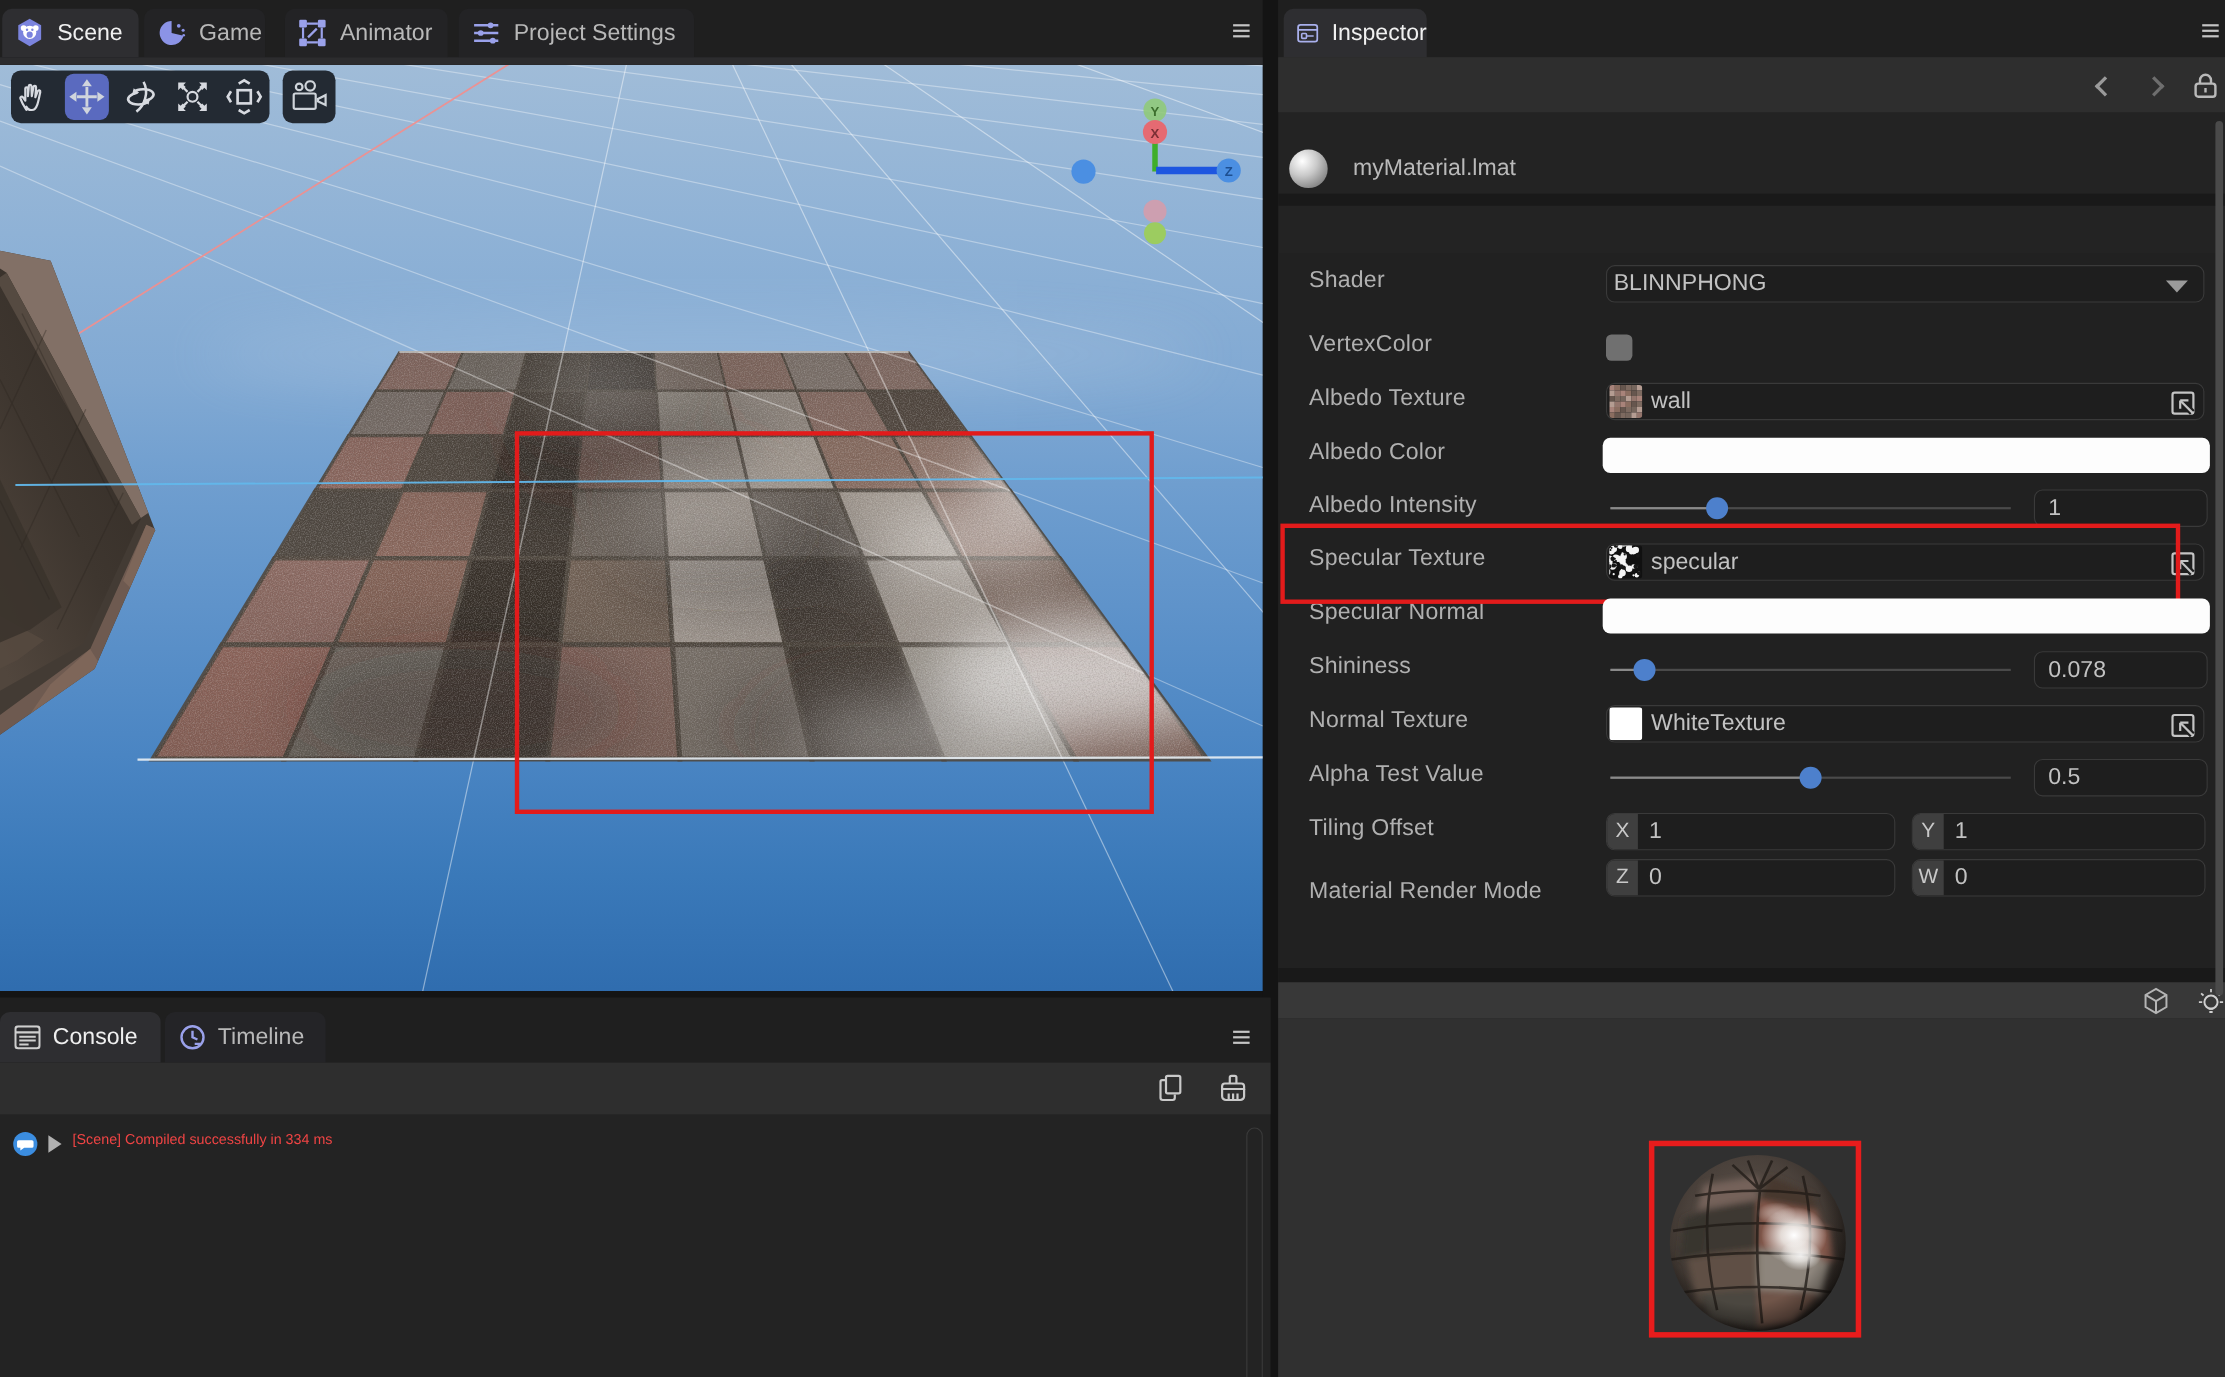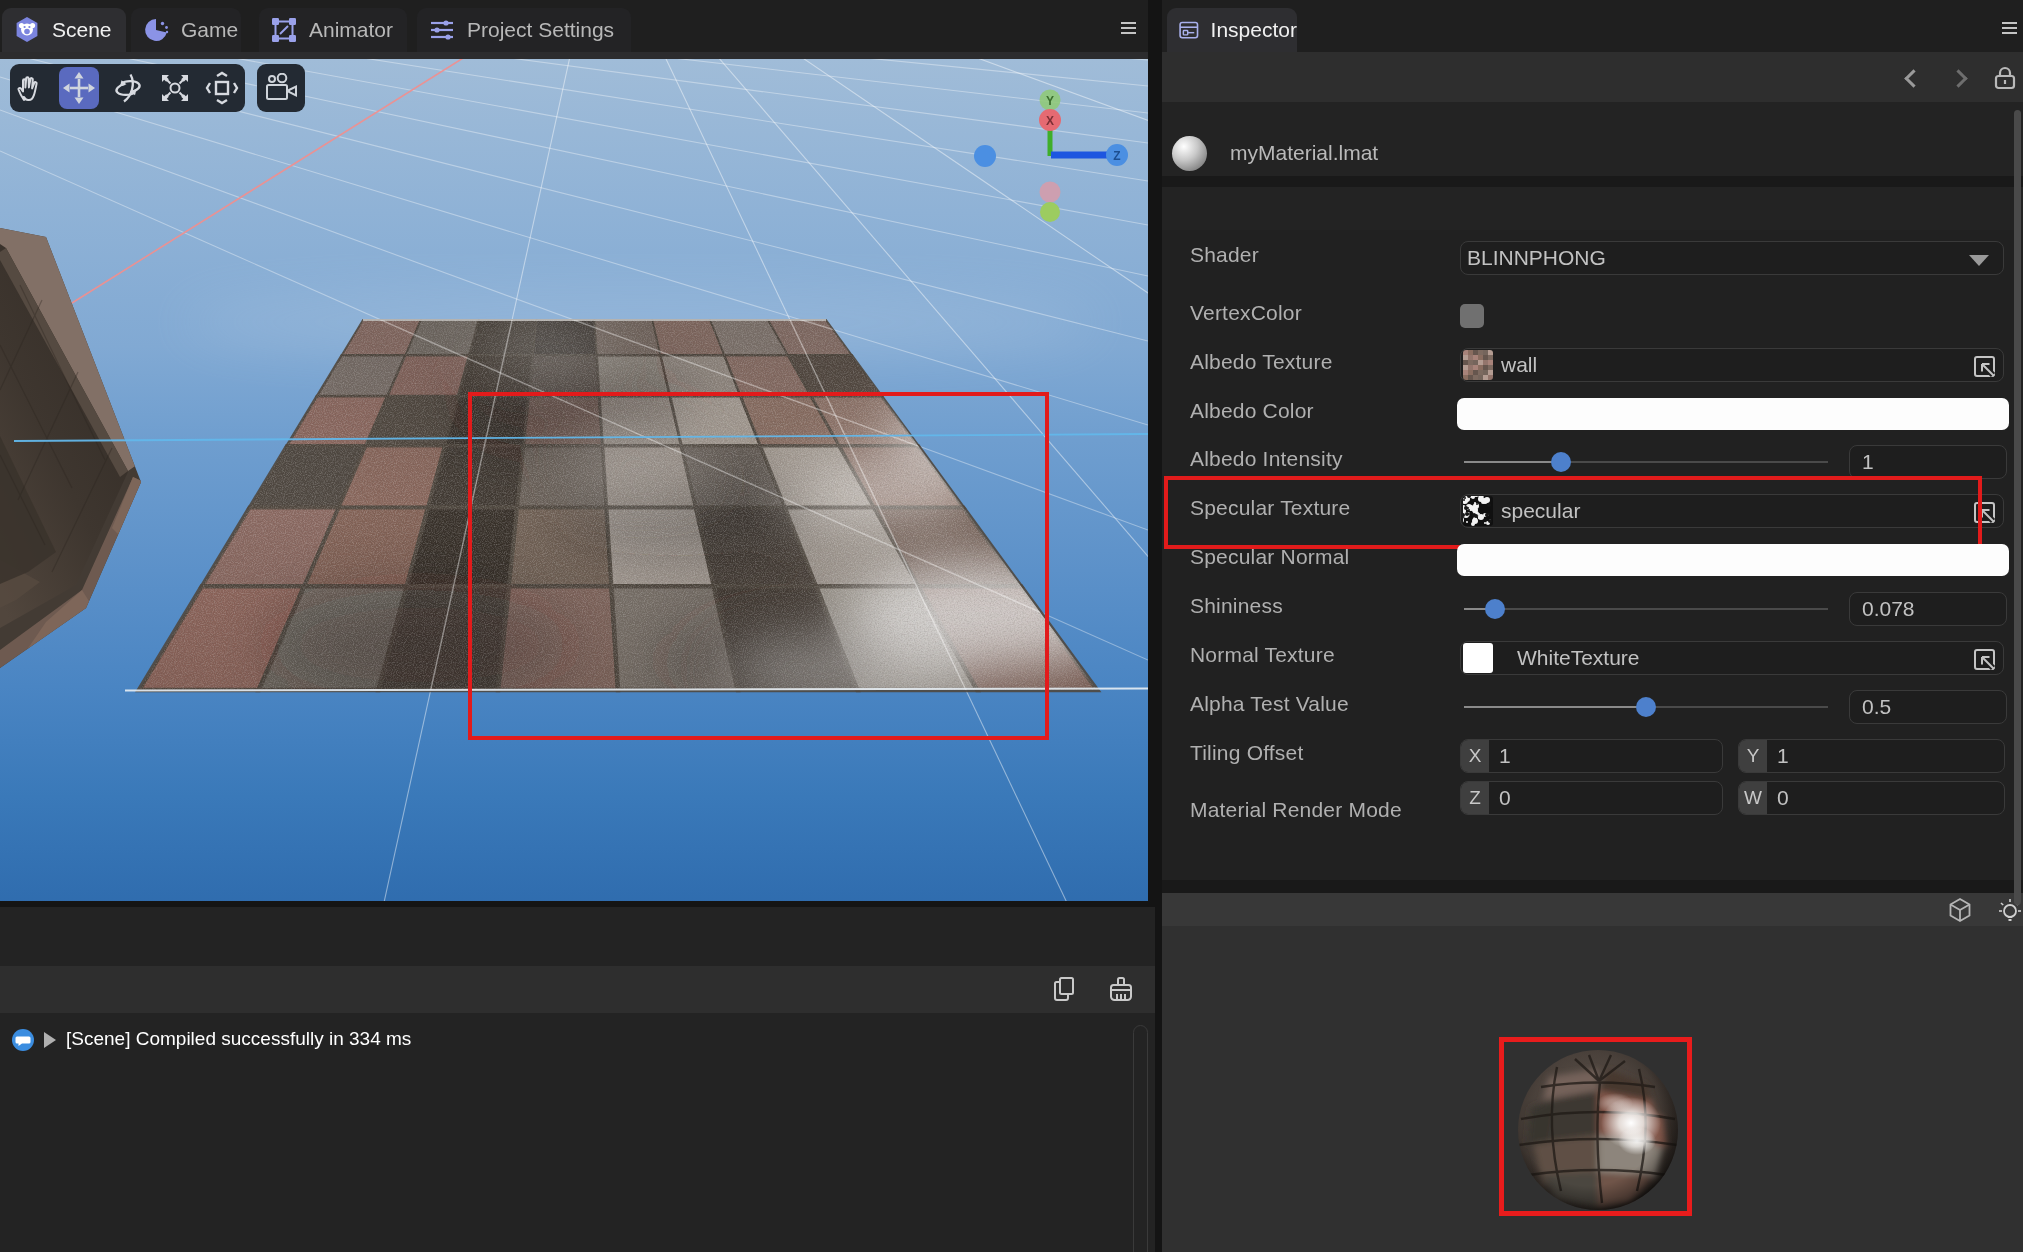--- a/index.html
+++ b/index.html
@@ -320,20 +320,45 @@
       <svg width="36" height="30" viewBox="0 0 36 30" style="">
         <g stroke="#cfd4da" stroke-width="2" fill="none">
 <circle cx="9" cy="6" r="3"></circle>
           <circle cx="19" cy="5" r="4.3"></circle>
 <rect x="4" y="12" width="20" height="14" rx="1.5"></rect>
 <path d="M26 17l7-3.5v9L26 19z"></path>
         </g>
       </svg>
     </div>
  <div id="console">
+  <div id="consbar">
+   <div class="ctab" style="left:0;width:146px;background:#2e2e31;color:#efefef">
+     <span style="margin:0 11px 0 13px;display:flex">
+            <svg width="24" height="22" viewBox="0 0 24 22" style="">
+              <rect x="1" y="1" width="22" height="20" rx="2.5" fill="none" stroke="#cfcfcf" stroke-width="2"></rect>
+<line x1="1" y1="6.5" x2="23" y2="6.5" stroke="#cfcfcf" stroke-width="2"></line>
+<g stroke="#cfcfcf" stroke-width="1.8">
+                <line x1="4.5" y1="10.5" x2="19.5" y2="10.5"></line>
+                <line x1="4.5" y1="14" x2="19.5" y2="14"></line>
+                <line x1="4.5" y1="17.5" x2="13" y2="17.5"></line>
+              </g>
+            </svg>
+          </span>Console</div>
+   <div class="ctab" style="left:150px;width:146px;background:#242427;color:#b8b8b8">
+     <span style="margin:0 11px 0 13px;display:flex">
+            <svg width="24" height="24" viewBox="0 0 24 24" style="">
+              <circle cx="12" cy="12" r="10" fill="none" stroke="#9aa1ea" stroke-width="2.2"></circle>
+<path d="M12 6v6l4.5 2" fill="none" stroke="#9aa1ea" stroke-width="2.2"></path>
+              <line x1="14" y1="18" x2="19" y2="18" stroke="#9aa1ea" stroke-width="2.2"></line>
+            </svg>
+          </span>Timeline</div>
+   <div class="abs" style="left:1121px;top:30px">
+          <div class="menu3"></div>
+        </div>
+  </div>
   <div id="constool">
     <div class="abs" style="left:1052px;top:10px"><svg width="24" height="26" viewBox="0 0 24 26" style="">
             <rect x="8" y="2" width="13" height="16" rx="1.5" fill="none" stroke="#c9c9c9" stroke-width="2"></rect>
 <path d="M8 6H4.5A1.5 1.5 0 0 0 3 7.5V22a2 2 0 0 0 2 2h9a2 2 0 0 0 2-2v-3" fill="none" stroke="#c9c9c9" stroke-width="2"></path>
           </svg></div>
     <div class="abs" style="left:1107px;top:9px"><svg width="28" height="28" viewBox="0 0 28 28" style="">
             <g fill="none" stroke="#c9c9c9" stroke-width="2">
 <path d="M11 10V4.5A1.5 1.5 0 0 1 12.5 3h3A1.5 1.5 0 0 1 17 4.5V10"></path>
 <path d="M4 12.5A2.5 2.5 0 0 1 6.5 10h15a2.5 2.5 0 0 1 2.5 2.5V15H4z"></path>
 <path d="M4 15v6.5A3.5 3.5 0 0 0 7.5 25h13a3.5 3.5 0 0 0 3.5-3.5V15"></path>
@@ -341,21 +366,21 @@
               <line x1="14" y1="19" x2="14" y2="25"></line>
               <line x1="18" y1="19" x2="18" y2="25"></line>
             </g>
           </svg></div>
   </div>
   <div class="abs" style="left:11px;top:121px"><svg width="24" height="24" viewBox="0 0 24 24" style="">
           <circle cx="12" cy="12" r="11" fill="#3b8de0"></circle>
 <path d="M6 8.5h12a1.5 1.5 0 0 1 1.5 1.5v4a1.5 1.5 0 0 1-1.5 1.5h-7l-3.5 2.5v-2.5H6A1.5 1.5 0 0 1 4.5 14v-4A1.5 1.5 0 0 1 6 8.5z" fill="#fff"></path>
         </svg></div>
   <div class="abs" style="left:44px;top:125px;width:0;height:0;border-top:8px solid transparent;border-bottom:8px solid transparent;border-left:12px solid #b0b0b0"></div>
-  <div class="abs" style="left:66px;top:121px;font-size:19px;color:#ffffff">[Scene] Compiled successfully in 334 ms</div>
+  <div class="abs" style="left:66px;top:121px;font-size:13px;color:#ef4444">[Scene] Compiled successfully in 334 ms</div>
   <div class="abs" style="left:1133px;top:118px;width:15px;height:240px;border:1px solid #3a3a3a;border-radius:8px"></div>
  </div>
 </div>
 <div id="inspector">
  <div id="instabbar">
    <div class="tab active" style="left:5px;width:130px"><svg width="27" height="25" viewBox="0 0 27 25" style="">
           <rect x="1.5" y="1.5" width="24" height="21" rx="3" fill="none" stroke="#a9b0ec" stroke-width="2.2"></rect>
 <line x1="1.5" y1="8" x2="25.5" y2="8" stroke="#a9b0ec" stroke-width="2.2"></line>
 <rect x="6" y="12.5" width="6" height="6" rx="1" fill="none" stroke="#a9b0ec" stroke-width="2"></rect>
           <line x1="12" y1="15.5" x2="21" y2="15.5" stroke="#a9b0ec" stroke-width="2"></line>
@@ -527,21 +552,21 @@
     <div class="vbox" style="top:592px">
       <span>0.078</span>
     </div>
 <div class="lbl" style="top:643px">Normal Texture</div>
 <div class="field" style="left:298px;top:641px;width:544px">
       <span class="thumb">
         <svg width="30" height="30">
           <rect width="30" height="30" fill="#fff"></rect>
         </svg>
       </span>
-      <span class="ftext" style="margin-left:24px">WhiteTexture</span>
+      <span class="ftext" style="margin-left:8px">WhiteTexture</span>
       <span class="pick"><svg width="24" height="26" viewBox="0 0 24 26" style="">
           <rect x="2" y="4" width="19" height="19" rx="2" fill="none" stroke="#c4c4c4" stroke-width="2"></rect>
 <line x1="20" y1="22" x2="12" y2="14" stroke="#1e1e1e" stroke-width="6"></line>
 <line x1="21" y1="23" x2="9.5" y2="11.5" stroke="#c4c4c4" stroke-width="2"></line>
 <path d="M9 11h7.5M9 11v7.5" stroke="#c4c4c4" stroke-width="2" fill="none"></path>
         </svg></span>
     </div>
 <div class="lbl" style="top:692px">Alpha Test Value</div>
 <div class="track" style="top:706px"></div>
     <div class="trackl" style="top:706px;width:182px"></div>

